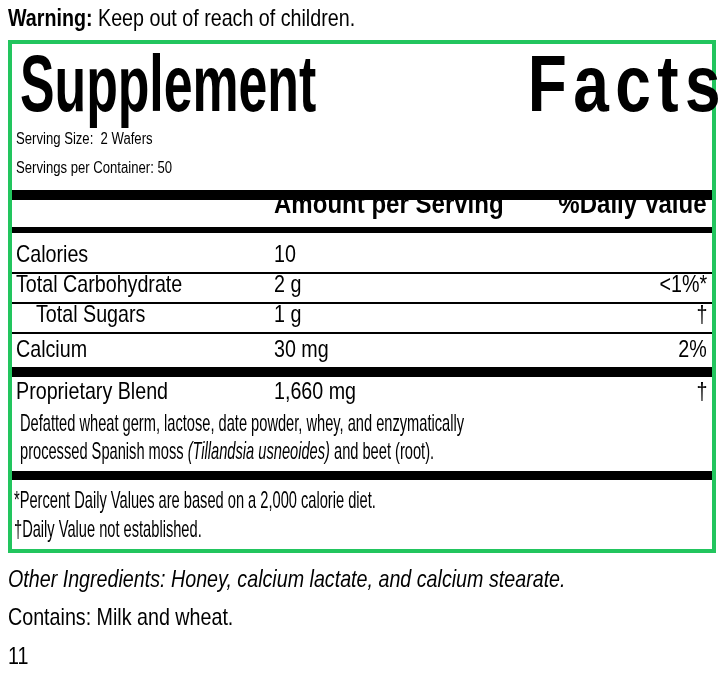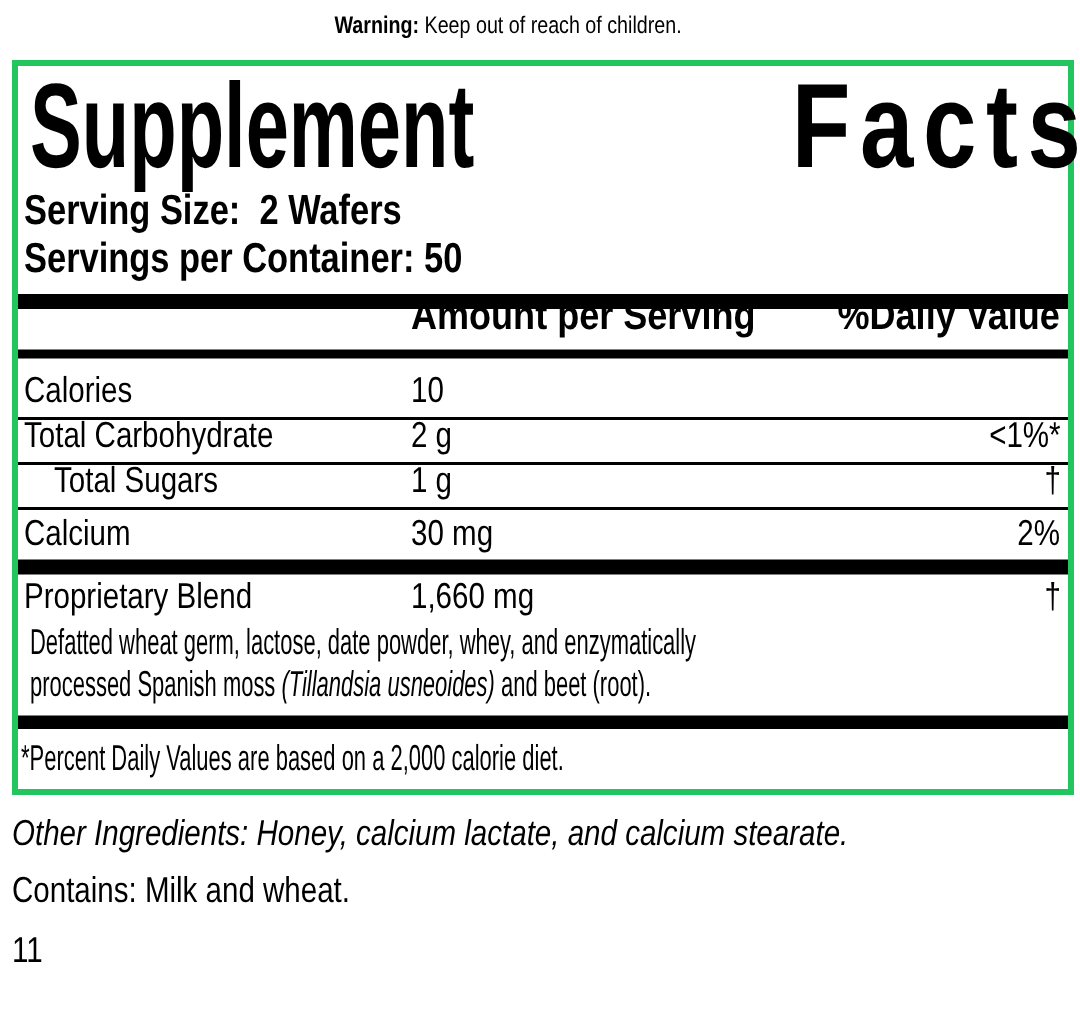--- a/index.html
+++ b/index.html
@@ -9,33 +9,33 @@
   .page { position: relative; width: 720px; height: 690px; background: #fff; }
 
   
   .tx { display: inline-block; white-space: pre; line-height: 1.15; }
   .t82 { transform: scaleX(0.82); transform-origin: 0 100%; }
   .t82r { transform: scaleX(0.82); transform-origin: 100% 100%; }
   .t89 { transform: scaleX(0.89); transform-origin: 0 100%; }
   .t89r { transform: scaleX(0.89); transform-origin: 100% 100%; }
   .t61 { transform: scaleX(0.61); transform-origin: 0 100%; }
 
-  .warning-line { margin: 4px 0 0 8px; font-size: 16px; line-height: 28px; text-align: center; }
+  .warning-line { margin: 4px 0 0 8px; font-size: 24px; line-height: 28px; }
   .warning-line .b { font-weight: bold; }
 
   .panel { margin: 8px 0 0 8px; width: 700px; border: 4px solid #22c55e; background: #fff; }
 
   .title-row { display: flex; justify-content: space-between; align-items: flex-start;
                padding: 0 8px; height: 80px; overflow: visible; }
   .title-word { display: inline-block; font-size: 80px; font-weight: bold;
                 line-height: 80px; white-space: pre; }
   .tw1 { transform: scaleX(0.647); transform-origin: 0 50%; }
   .tw2 { transform: scaleX(0.80); transform-origin: 100% 50%; letter-spacing: 8px; margin-right: -8px; }
 
-  .serving-line { margin-left: 4px; margin-top: 0; font-size: 28px; line-height: 29px; font-weight: bold; }
+  .serving-line { margin-left: 4px; margin-top: 0; font-size: 16px; line-height: 29px; }
   .serving-line:first-of-type { margin-top: 4px; }
 
   .bar { width: 700px; background: #000; }
   .bar-top { height: 10px; margin-top: 8px; }
   .bar-mid { height: 6px; }
   .bar-thick { height: 10px; }
   .bar-foot { height: 9px; margin-top: 6px; }
 
   .col-header { position: relative; height: 27px; font-weight: bold; font-size: 27px; }
   .hdr-amount { position: absolute; left: 262px; bottom: 7px; }
@@ -124,20 +124,21 @@
       <span class="amt tx t82">1,660 mg</span>
       <span class="dv tx t82r">†</span>
     </div>
 
     <div class="desc"><span>Defatted wheat germ, lactose, date powder, whey, and enzymatically processed Spanish moss </span><span class="it">(Tillandsia usneoides)</span><span> and beet (root).</span></div>
 
     <div class="bar bar-foot"></div>
 
     <div class="footnotes">
       <div class="fline"><span class="tx t61">*Percent Daily Values are based on a 2,000 calorie diet.</span></div>
+      <div class="fline"><span class="tx t61">†Daily Value not established.</span></div>
     </div>
 
   </div>
 
   <div class="other-line"><span class="tx t82">Other Ingredients: Honey, calcium lactate, and calcium stearate.</span></div>
 
   <div class="contains-line"><span class="tx t82">Contains: Milk and wheat.</span></div>
 
   <div class="pagenum"><span class="tx t82">11</span></div>
 

